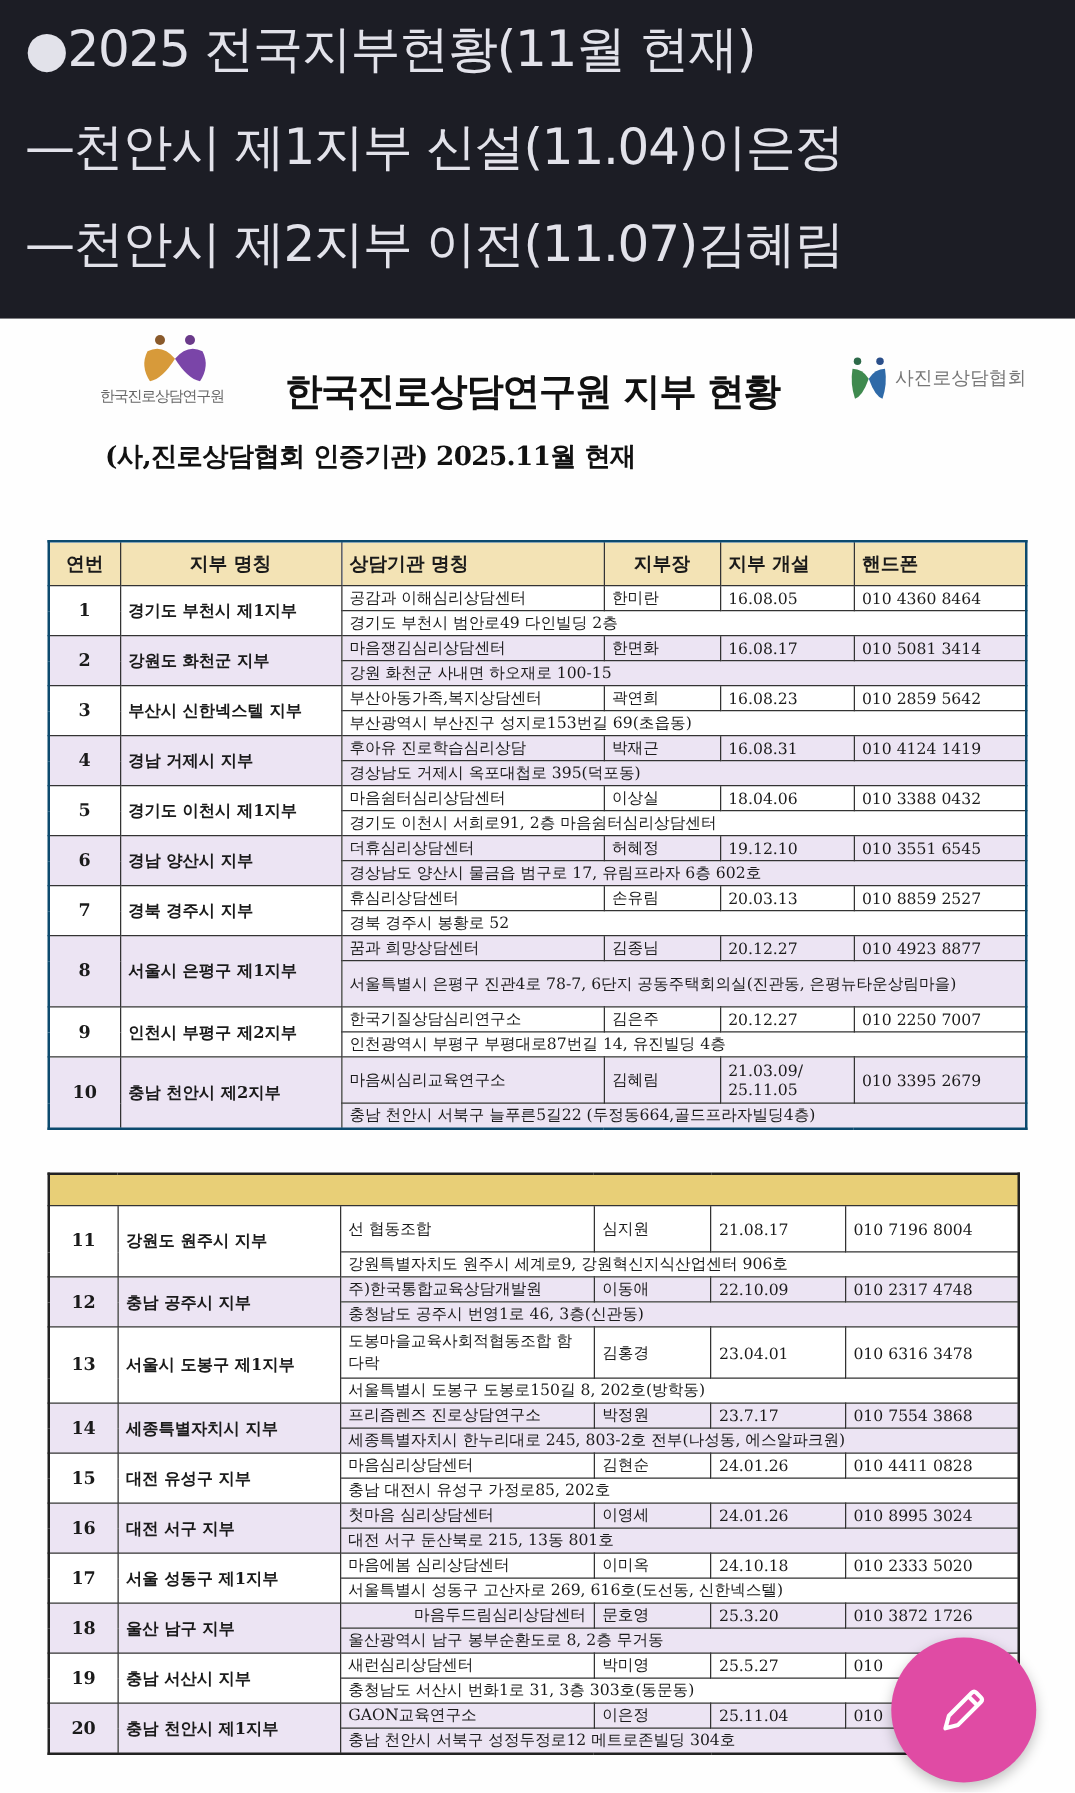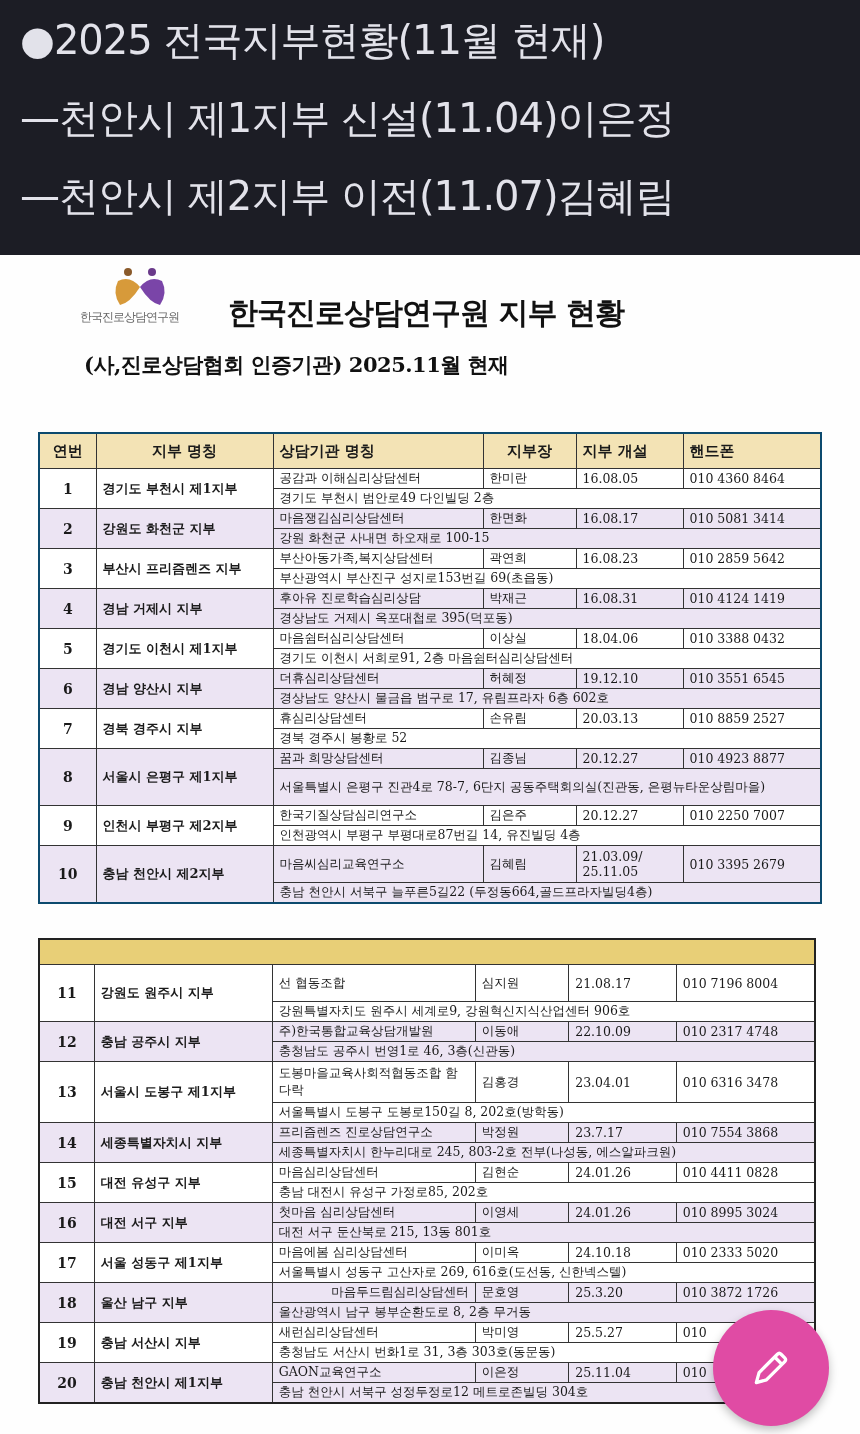--- a/index.html
+++ b/index.html
@@ -74,20 +74,29 @@
     <div class="logo-left">
       <svg class="mark" viewBox="0 0 60 42">
         <circle cx="18" cy="5" r="4" fill="#8a5a2b"></circle>
         <circle cx="42" cy="5" r="4" fill="#6a3a8a"></circle>
         <path d="M8 14 Q20 8 30 20 Q20 36 10 38 Q2 26 8 14Z" fill="#d79a3a"></path>
         <path d="M52 14 Q40 8 30 20 Q40 36 50 38 Q58 26 52 14Z" fill="#7a45a8"></path>
       </svg>
       <div class="txt">한국진로상담연구원</div>
     </div>
     <div class="doc-title">한국진로상담연구원  지부  현황</div>
+    <div class="logo-right">
+      <svg class="mark" viewBox="0 0 30 36">
+        <circle cx="6" cy="4" r="3" fill="#2e6a4a"></circle>
+        <circle cx="24" cy="4" r="3" fill="#2a4f8a"></circle>
+        <path d="M2 10 Q10 10 15 18 Q10 32 4 34 Q0 22 2 10Z" fill="#3f8a4f"></path>
+        <path d="M28 10 Q20 10 15 18 Q20 32 26 34 Q30 22 28 10Z" fill="#2f6aa8"></path>
+      </svg>
+      <div class="txt">사진로상담협회</div>
+    </div>
   </div>
   <div class="doc-subtitle">(사,진로상담협회  인증기관)    2025.11월  현재</div>
 
   <table class="branch t1">
     <colgroup>
       <col style="width:57px">
         <col style="width:177px">
         <col style="width:210px">
         <col style="width:93px">
         <col style="width:107px">
@@ -121,21 +130,21 @@
           <td style="height: 19px; white-space: normal;">마음쟁김심리상담센터</td>
           <td style="height: 19px;">한면화</td>
           <td style="height: 19px; white-space: normal;">16.08.17</td>
           <td style="height: 19px;">010 5081 3414</td>
         </tr>
         <tr class="odd">
           <td colspan="4" class="addr" style="height: 19px; white-space: normal;">강원 화천군 사내면 하오재로 100-15</td>
         </tr>
         <tr class="even">
           <td rowspan="2" class="no" style="height: 19px;">3</td>
-          <td rowspan="2" class="nm" style="height: 19px;">부산시 프리즘렌즈 지부</td>
+          <td rowspan="2" class="nm" style="height: 19px;">부산시 신한넥스텔 지부</td>
           <td style="height: 19px; white-space: normal;">부산아동가족,복지상담센터</td>
           <td style="height: 19px;">곽연희</td>
           <td style="height: 19px; white-space: normal;">16.08.23</td>
           <td style="height: 19px;">010 2859 5642</td>
         </tr>
         <tr class="even">
           <td colspan="4" class="addr" style="height: 19px; white-space: normal;">부산광역시 부산진구 성지로153번길 69(초읍동)</td>
         </tr>
         <tr class="odd">
           <td rowspan="2" class="no" style="height: 19px;">4</td>

